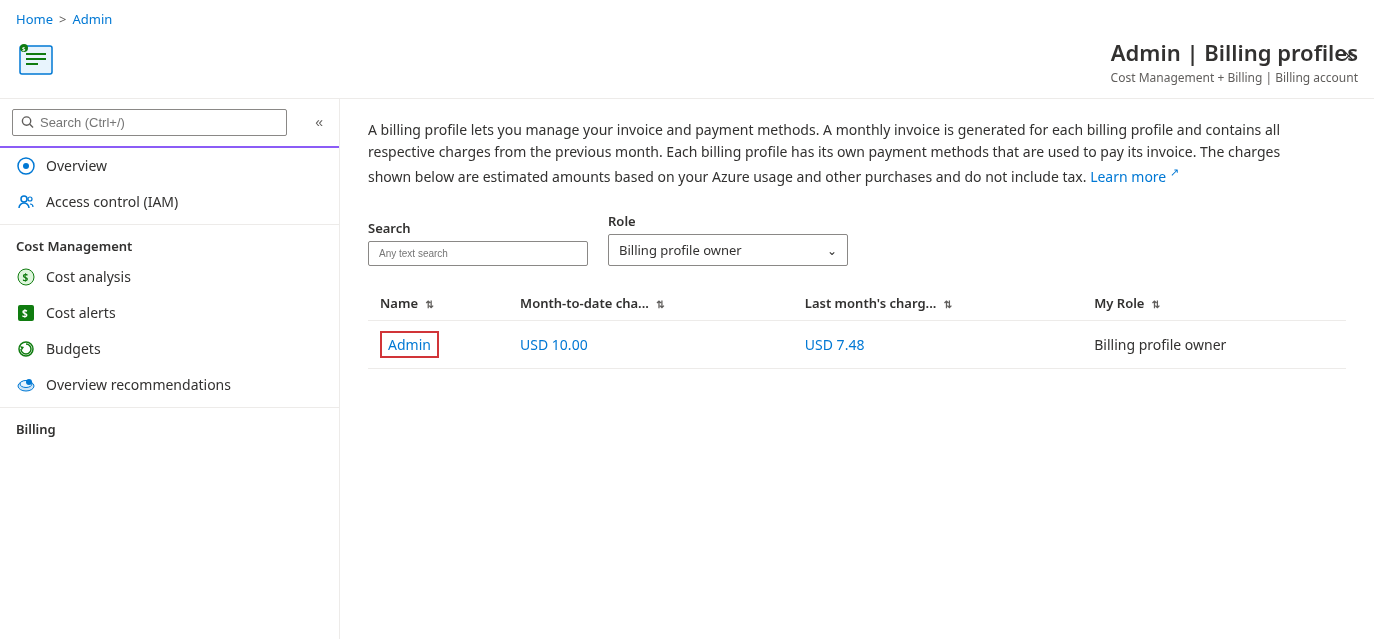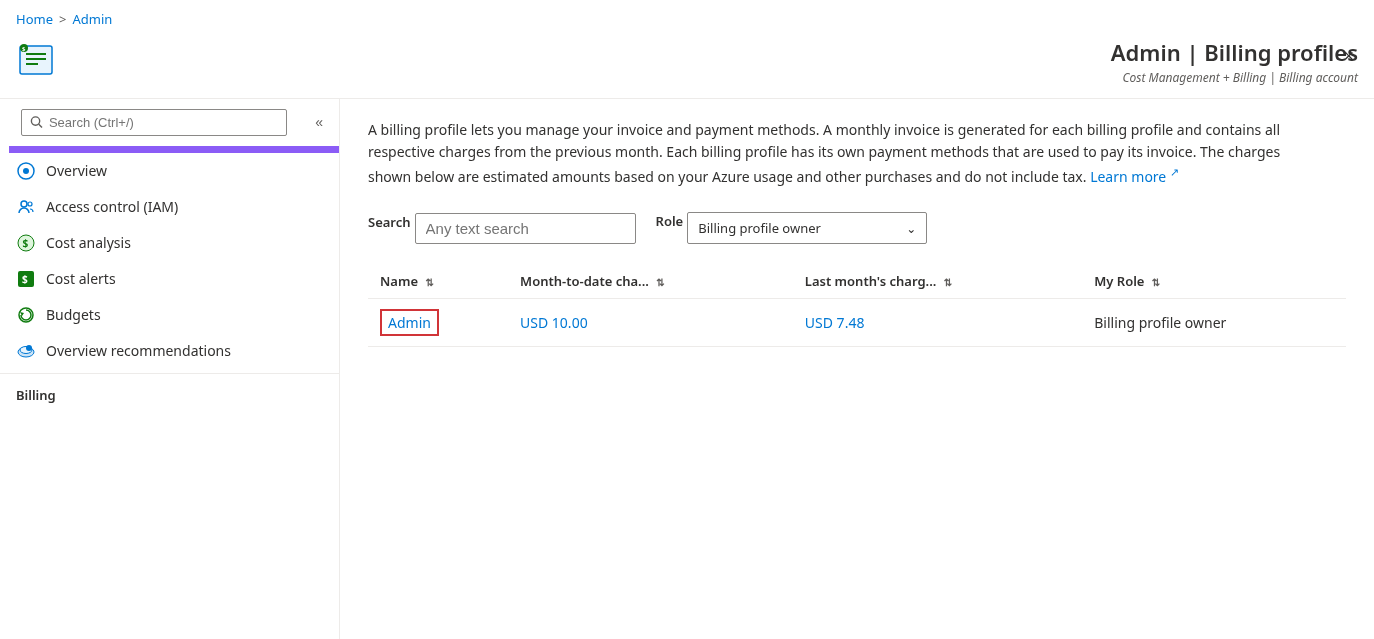--- a/index.html
+++ b/index.html
@@ -8,47 +8,47 @@
     
     .breadcrumb { display: flex; align-items: center; padding: 10px 16px 6px; gap: 6px; font-size: 13px; }
     .breadcrumb-home { color: #0078d4; cursor: pointer; }
     .breadcrumb-sep { color: #605e5c; }
     .breadcrumb-current { color: #0078d4; cursor: pointer; }
 
     .page-header { display: flex; align-items: flex-start; padding: 4px 16px 12px; border-bottom: 1px solid #edebe9; position: relative; }
     .page-header-icon { width: 40px; height: 40px; margin-right: 12px; margin-top: 2px; display: flex; align-items: center; justify-content: center; }
     .page-title-block { flex: 1; text-align: right; }
     .page-title { font-size: 22px; font-weight: 600; color: #323130; line-height: 1.3; }
-    .page-subtitle { font-size: 12px; color: #605e5c; margin-top: 2px; font-style: italic; }
+    .page-subtitle { font-size: 12px; color: #605e5c; margin-top: 2px; }
     .close-btn { position: absolute; right: 16px; top: 8px; background: none; border: none; cursor: pointer; font-size: 18px; color: #323130; padding: 4px; }
 
     
     .main-layout { display: flex; flex: 1; overflow: hidden; }
 
     
     .sidebar { width: 340px; min-width: 340px; border-right: 1px solid #edebe9; display: flex; flex-direction: column; overflow: hidden; position: relative; }
-    .search-box { padding: 10px 12px; display: flex; align-items: center; gap: 24px; border-bottom: 7px solid #8b5cf6; margin-left: 9px; }
+    .search-box { padding: 10px 12px; display: flex; align-items: center; gap: 24px; border-bottom: 2px solid #8b5cf6; }
     .search-input { flex: 1; border: 1px solid #8a8886; border-radius: 2px; padding: 5px 8px; font-size: 13px; color: #605e5c; display: flex; align-items: center; gap: 6px; background: #fff; }
     .search-input-field { border: none; outline: none; background: transparent; font-size: 13px; color: #605e5c; width: 100%; }
     .collapse-btn { background: none; border: none; cursor: pointer; color: #605e5c; padding: 4px; font-size: 14px; }
     .nav-item { display: flex; align-items: flex-start; gap: 10px; padding: 8px 16px; cursor: pointer; color: #323130; font-size: 14px; }
     .nav-item .nav-icon { width: 20px; height: 20px; display: flex; align-items: center; justify-content: center; flex-shrink: 0; }
     .nav-section-title { font-size: 13px; font-weight: 600; color: #323130; padding: 12px 16px 4px; border-top: 1px solid #edebe9; margin-top: 4px; }
 
     
     .content { flex: 1; overflow-y: auto; padding: 20px 28px; }
     .description { font-size: 14px; color: #323130; line-height: 1.6; max-width: 920px; margin-bottom: 24px; }
     .learn-more-link { color: #0078d4; cursor: pointer; text-decoration: none; }
     .ext-icon { font-size: 11px; vertical-align: super; }
 
     
     .filters-row { display: flex; gap: 20px; align-items: flex-end; margin-bottom: 20px; }
-    .filter-group { display: flex; flex-direction: row; gap: 4px; }
+    .filter-group { display: flex; flex-direction: column; gap: 4px; }
     .filter-label { font-size: 13px; font-weight: 600; color: #323130; }
-    .filter-input { border: 1px solid #8a8886; padding: 6px 10px; font-size: 15px; color: #a19f9d; background: #fff; min-width: 220px; border-radius: 2px; }
+    .filter-input { border: 1px solid #8a8886; padding: 6px 10px; font-size: 10px; color: #a19f9d; background: #fff; min-width: 220px; border-radius: 2px; }
     .filter-select { border: 1px solid #8a8886; padding: 6px 10px; font-size: 13px; color: #323130; background: #fff; min-width: 240px; border-radius: 2px; display: flex; align-items: center; justify-content: space-between; cursor: pointer; }
     .filter-select-text { flex: 1; }
     .chevron-icon { font-size: 12px; color: #323130; }
 
     
     .table { width: 100%; border-collapse: collapse; }
     .table th { text-align: left; padding: 8px 12px; font-size: 13px; font-weight: 600; color: #323130; border-bottom: 1px solid #edebe9; white-space: nowrap; }
     .table th .sort-icon { color: #605e5c; font-size: 10px; margin-left: 4px; }
     .table td { padding: 10px 12px; font-size: 14px; color: #323130; border-bottom: 1px solid #edebe9; vertical-align: middle; }
 
@@ -122,20 +122,21 @@
           <svg width="18" height="18" viewBox="0 0 18 18">
             <circle cx="7" cy="6" r="3" fill="none" stroke="#0078d4" stroke-width="1.5"></circle>
             <circle cx="13" cy="6" r="2" fill="none" stroke="#0078d4" stroke-width="1.2"></circle>
             <path d="M2 15c0-3 2.5-5 5-5s5 2 5 5" fill="none" stroke="#0078d4" stroke-width="1.5"></path>
             <path d="M13 11c1.5 0 3 1 3 3" fill="none" stroke="#0078d4" stroke-width="1.2"></path>
           </svg>
         </div>
         <span>Access control (IAM)</span>
       </div>
 
+      <div class="nav-section-title">Cost Management</div>
 
       <div class="nav-item">
         <div class="nav-icon">
           <svg width="18" height="18" viewBox="0 0 18 18">
             <circle cx="9" cy="9" r="8" fill="#dff6dd" stroke="#107c10" stroke-width="1"></circle>
             <text x="5.5" y="13" font-size="10" fill="#107c10" font-weight="bold">$</text>
           </svg>
         </div>
         <span>Cost analysis</span>
       </div>

